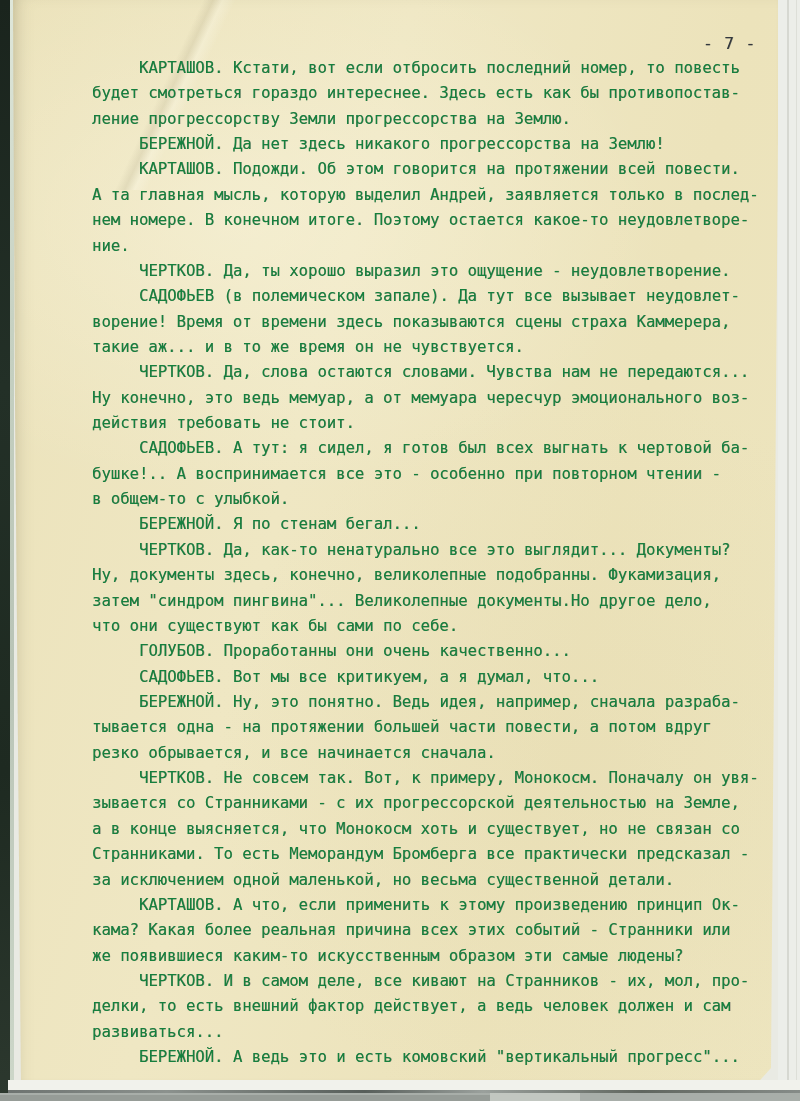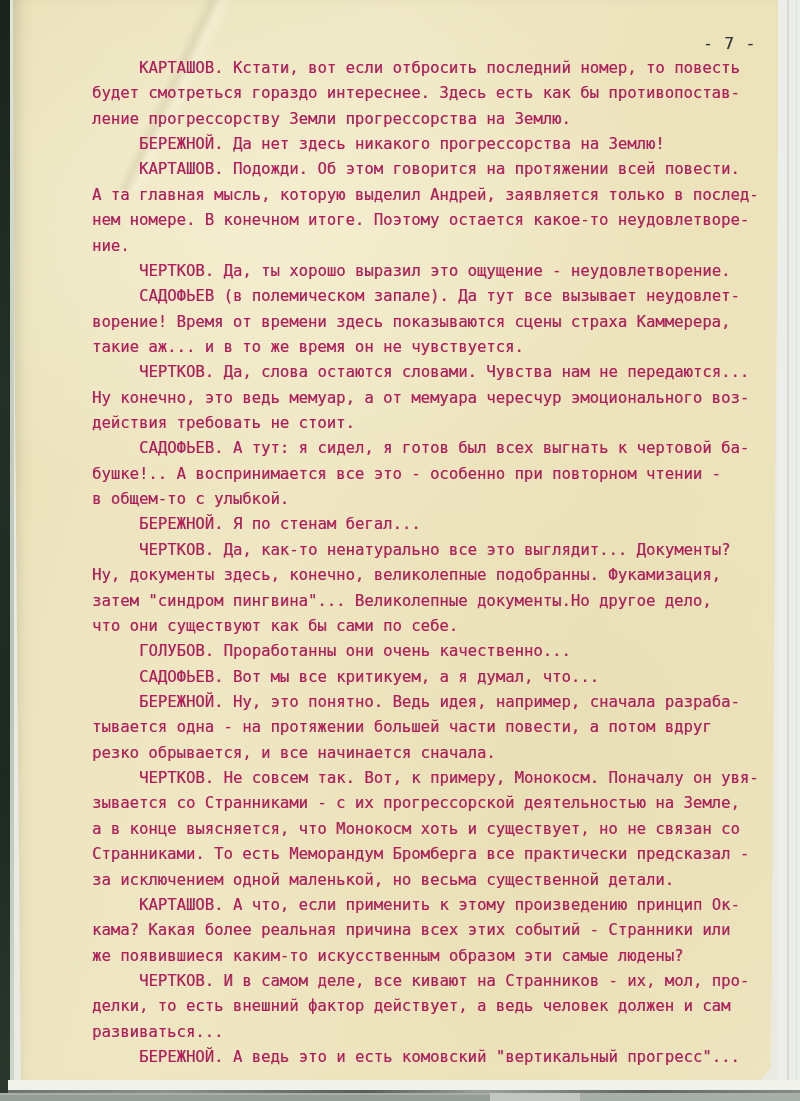--- a/index.html
+++ b/index.html
@@ -74,21 +74,21 @@
   }
 
   
   .page-number {
     position: absolute; left: 703px; top: 34px;
     font-size: 16px; color: #33383d; letter-spacing: 1px; white-space: pre;
     text-shadow: 0.4px 0.4px 0.5px rgba(52,56,61,0.55);
   }
   .text-block {
     position: absolute; left: 92px; top: 56px; width: 684px;
-    font-size: 15.6px; line-height: 25.36px; color: #be185d; white-space: pre;
+    font-size: 15.6px; line-height: 25.36px; color: #15803d; white-space: pre;
     text-shadow: 0.4px 0.4px 0.6px rgba(55,60,66,0.5);
   }
   .text-block .line { height: 25.36px; }
   .text-block .line.indent { padding-left: 47px; }
 </style>
 </head>
 <body>
 
 <div class="scan">
 

